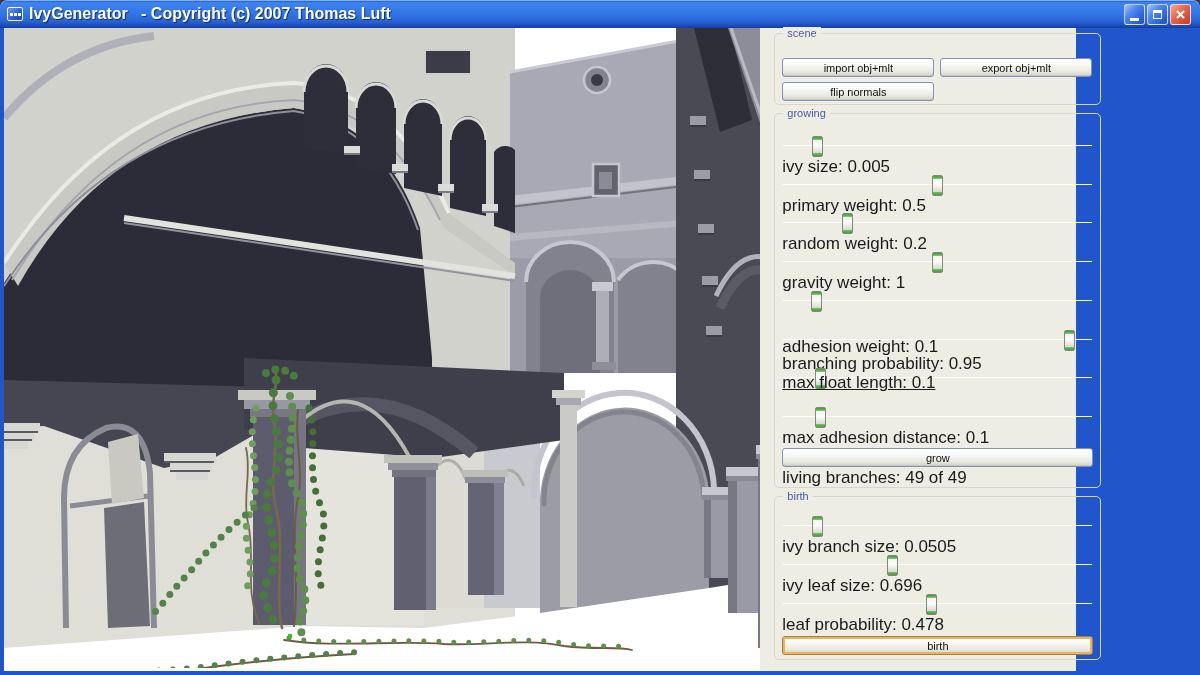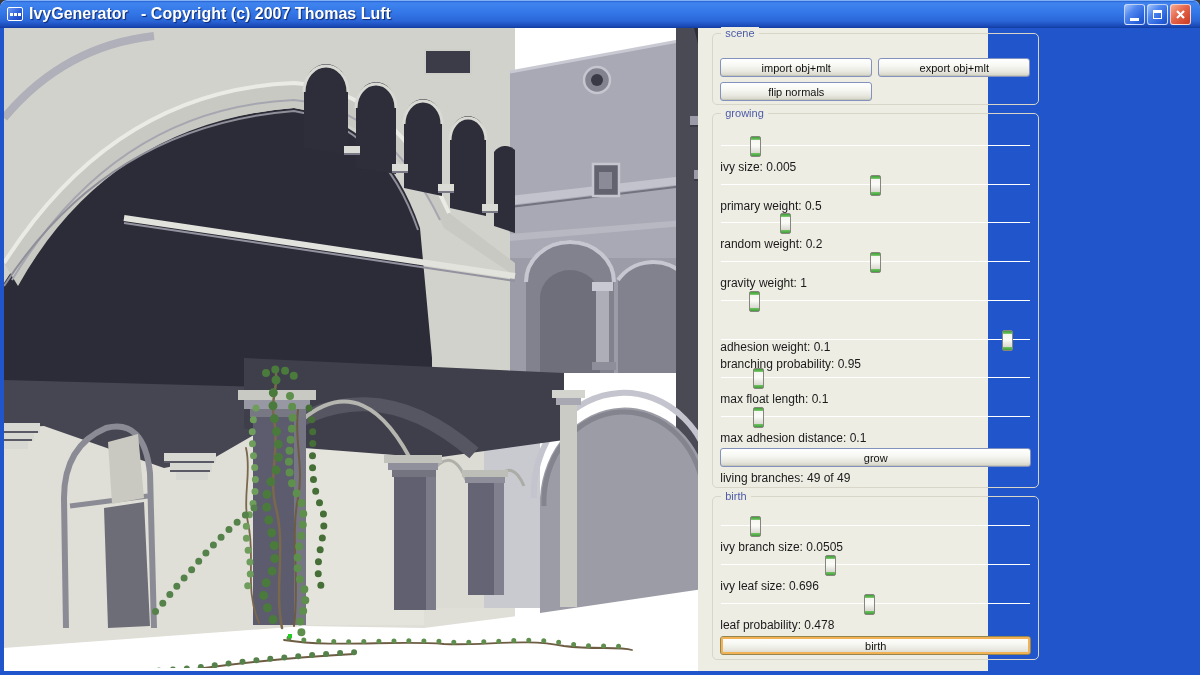--- a/index.html
+++ b/index.html
@@ -29,21 +29,21 @@
   .win-controls{margin-left:auto;display:flex;gap:2px;padding-right:9px;}
   .wbtn{
     width:21px;height:21px;border-radius:3px;border:1px solid rgba(255,255,255,.7);
     display:flex;align-items:center;justify-content:center;padding:0;
   }
   .wbtn.minb,.wbtn.maxb{background:linear-gradient(135deg,#a6c6fa 0%,#5087ef 35%,#2a62dc 75%,#1c4fc4 100%);}
   .wbtn.closeb{background:linear-gradient(135deg,#f6ab91 0%,#e4654a 45%,#c93a20 100%);}
   .glyph-min{display:block;width:9px;height:3px;background:#fff;margin-top:11px;}
   .glyph-max{display:block;width:9px;height:9px;border:1px solid #fff;border-top:3px solid #fff;}
   
-  .content{position:absolute;left:4px;top:28px;width:984px;height:643px;display:flex;}
+  .content{position:absolute;left:4px;top:28px;width:1072px;height:643px;display:flex;}
   .viewport{width:841px;height:643px;background:#fff;position:relative;overflow:hidden;}
   .viewport svg{display:block;}
   
   .panel{width:351px;height:643px;background:#eeede4;position:relative;}
   .group{
     position:absolute;left:14px;width:327px;
     border:1px solid #d7d6c9;border-radius:5px;
   }
   .gtitle{
     position:absolute;top:-7px;left:8px;background:#eeede4;padding:0 4px;
@@ -59,21 +59,21 @@
   .xpbtn.defaultbtn{
     border-color:#94864e;
     box-shadow:inset 0 0 0 2px #f2b254, inset 0 -1px 0 #c6c6b8;
   }
   .slider{position:absolute;left:7px;right:7px;height:21px;}
   .track{position:absolute;left:1px;right:1px;top:9px;height:1px;background:#8f8f86;border-bottom:1px solid #ffffff;}
   .thumb{
     position:absolute;top:0;width:11px;height:21px;border:1px solid #86867e;border-radius:2px;
     background:linear-gradient(180deg,#3f9f38 0%,#6cc05e 13%,#f4f4f0 15%,#fbfbf8 45%,#d9d9d1 84%,#6cc05e 86%,#3f9f38 100%);
   }
-  .plabel{position:absolute;left:7px;font-size:12px;color:#1a1a1a;white-space:nowrap;line-height:14px;}
+  .plabel{position:absolute;left:7px;font-size:17px;color:#1a1a1a;white-space:nowrap;line-height:14px;}
 </style>
 </head>
 <body>
 
 <div class="window">
 
   <div class="titlebar">
     <span class="app-icon">
         <i></i>
         <i></i>
@@ -347,21 +347,21 @@
         <div class="slider" style="top:216px;">
           <div class="track"></div>
           <div class="thumb" style="left: calc(94% - 10.34px);"></div>
         </div>
         <span class="plabel" style="top:243px;">branching probability: 0.95</span>
 
         <div class="slider" style="top:254px;">
           <div class="track"></div>
           <div class="thumb" style="left: calc(11% - 1.21px);"></div>
         </div>
-        <span class="plabel" style="top:278px;">max float length: 0.1</span>
+        <span class="plabel" style="top:262px;text-decoration:underline;">max float length: 0.1</span>
 
         <div class="slider" style="top:293px;">
           <div class="track"></div>
           <div class="thumb" style="left: calc(11% - 1.21px);"></div>
         </div>
         <span class="plabel" style="top:317px;">max adhesion distance: 0.1</span>
 
         <button class="xpbtn" style="top:334px;left:7px;width:311px;">grow</button>
         <span class="plabel" style="top:357px;">living branches: 49 of 49</span>
       </div>

